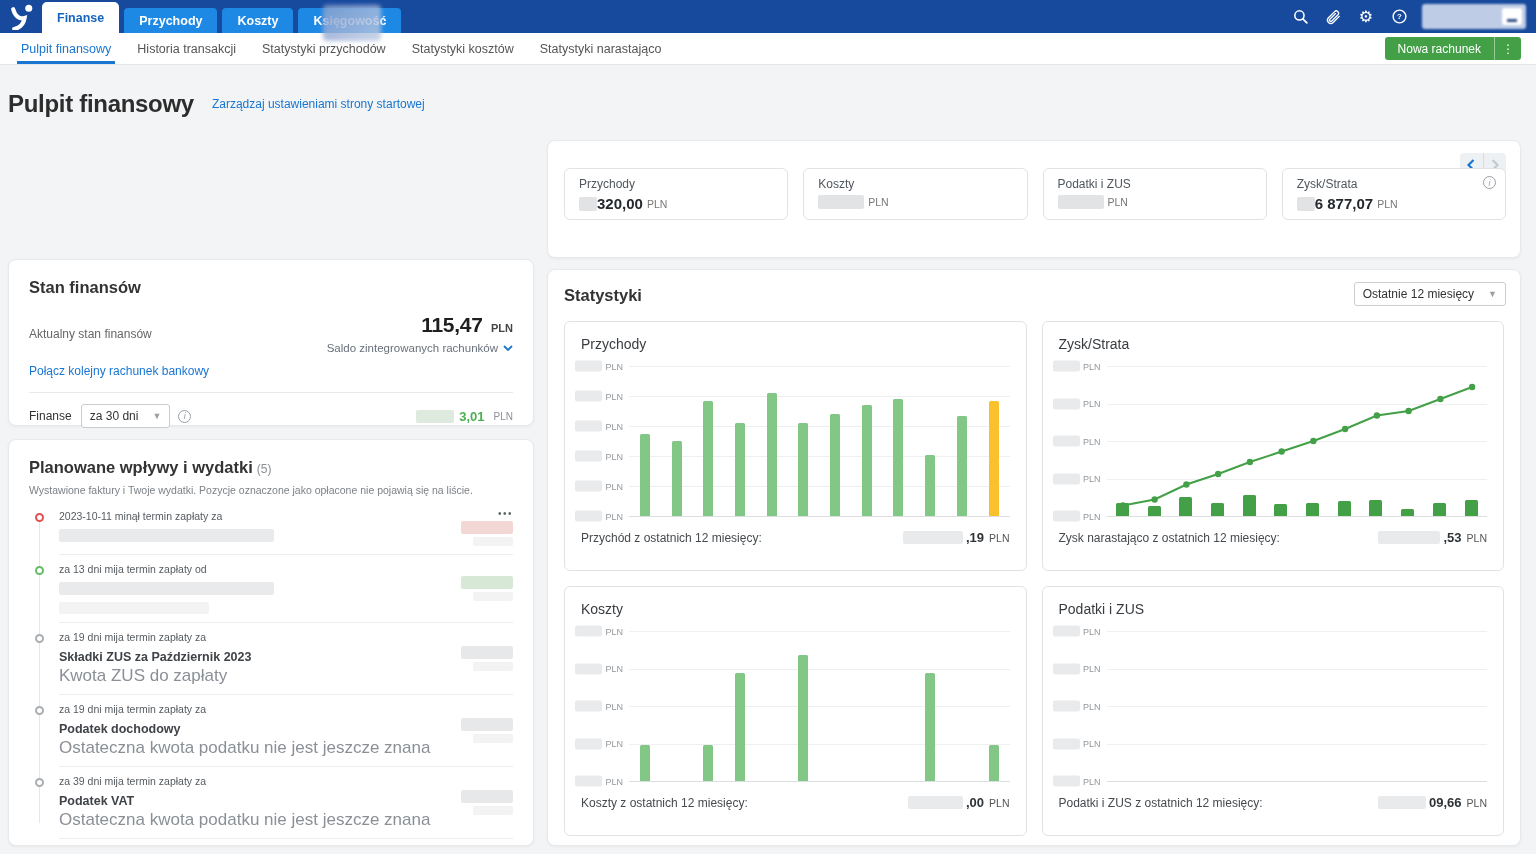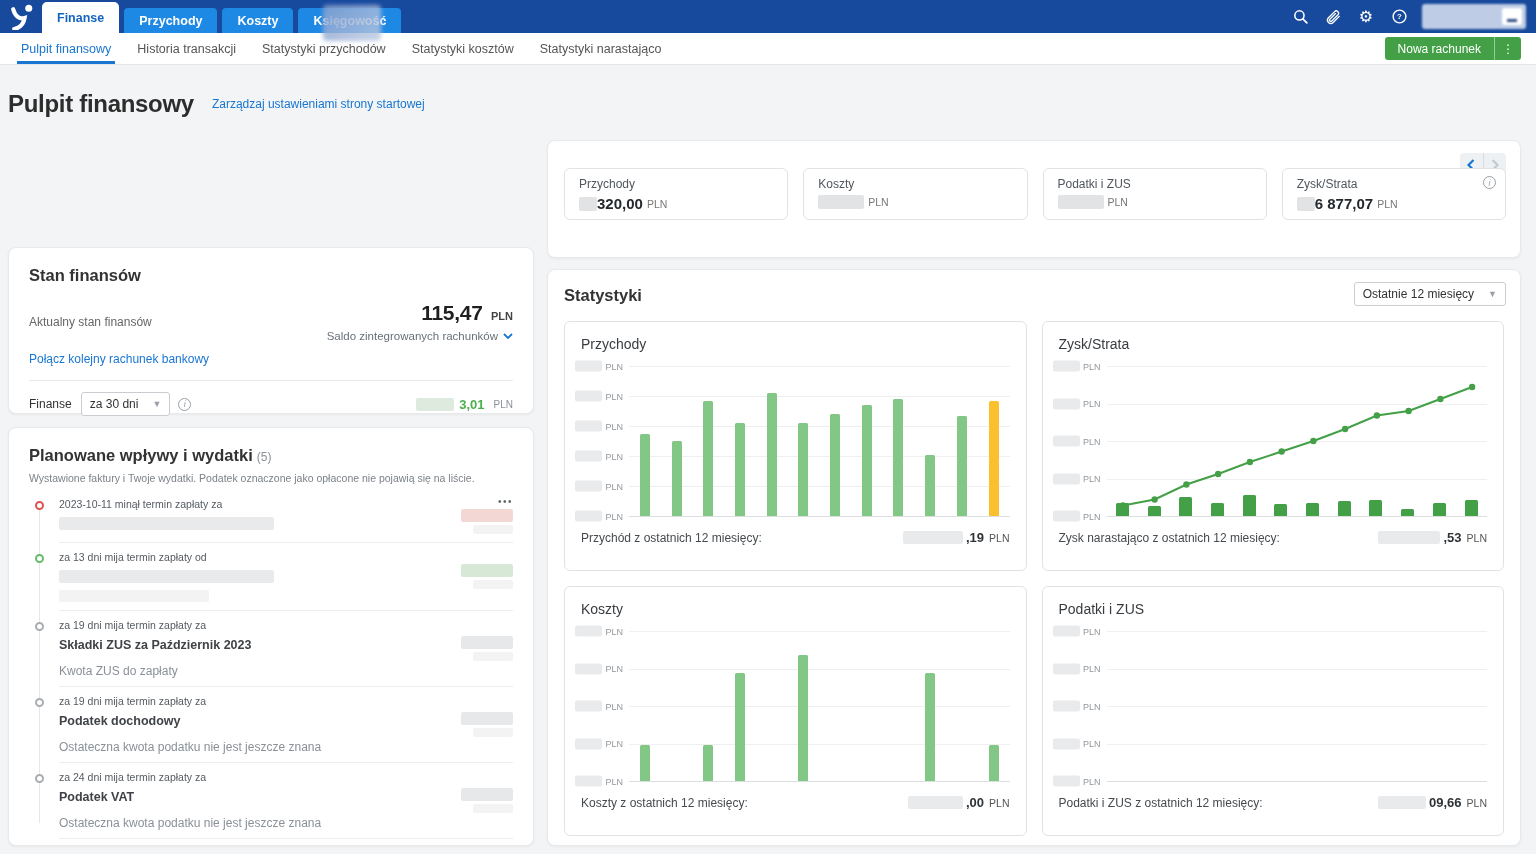--- a/index.html
+++ b/index.html
@@ -78,21 +78,21 @@
   .p-list{position:relative;margin-top:6px}
   .p-list::before{content:"";position:absolute;left:10px;top:12px;bottom:16px;width:1px;background:#e4e6e8}
   .p-item{display:flex;position:relative;padding:8px 0 9px}
   .p-item::after{content:"";position:absolute;left:30px;right:0;bottom:0;height:1px;background:#ededee}
   .p-marker{width:30px;flex:none;position:relative}
   .ring{position:absolute;left:6px;top:3px;width:9px;height:9px;border-radius:50%;background:#fff;border:2px solid #aaa;z-index:1}
   .ring.red{border-color:#e05252}.ring.green{border-color:#66bb6a}.ring.gray{border-color:#a9adb2}
   .p-body{flex:1;min-width:0}
   .p-date{font-size:10.5px;color:#555b61}
   .p-title{font-size:12.5px;font-weight:600;color:#3f4347;margin-top:7px}
-  .p-sub{font-size:12px;color:#8a9096;margin-top:12px}
+  .p-sub{font-size:17px;color:#8a9096;margin-top:2px}
   .p-body .blur{display:block;margin-top:7px}
   .p-amt{width:70px;flex:none;display:flex;flex-direction:column;align-items:flex-end;gap:3px;justify-content:center}
   .dots3{color:#5f6468;font-size:10px;letter-spacing:1.5px;align-self:flex-end;cursor:pointer;line-height:8px}
 
   
   .mp{padding:14px 14px 14px 16px;position:relative;height:118px}
   .mp-arrows{position:absolute;right:14px;top:12px;width:46px;height:24px;background:#eef1f4;border-radius:4px;display:flex;overflow:hidden}
   .mp-arrows .cell{flex:1;display:flex;align-items:center;justify-content:center;cursor:pointer}
   .mp-arrows .sep{width:1px;background:#d6dbe0}
   .m-cards{display:flex;gap:15px;margin-top:13px}
@@ -226,21 +226,21 @@
           <div class="sf-amount">
             <span class="blur greenish" style="width:38px;height:13px"></span>
             <b>3,01</b>
             <span class="pln">PLN</span>
           </div>
         </div>
       </div>
 
       <div class="card pl">
         <h2><span>Planowane wpływy i wydatki</span><span class="cnt">(5)</span></h2>
-        <div class="pl-sub">Wystawione faktury i Twoje wydatki. Podatek oznaczone jako opłacone nie pojawią się na liście.</div>
+        <div class="pl-sub">Wystawione faktury i Twoje wydatki. Pozycje oznaczone jako opłacone nie pojawią się na liście.</div>
         <div class="p-list">
             <div class="p-item">
               <div class="p-marker">
                 <span class="ring red"></span>
               </div>
               <div class="p-body">
                 <div class="p-date">2023-10-11 minął termin zapłaty za</div>
                 <span class="blur" style="width: 215px; height: 13px;"></span>
               </div>
               <div class="p-amt">
@@ -289,21 +289,21 @@
               <div class="p-amt">
                 <span class="blur tone-gray" style="width: 52px; height: 13px;"></span>
                 <span class="blur faint" style="width: 40px; height: 9px;"></span>
               </div>
             </div>
             <div class="p-item">
               <div class="p-marker">
                 <span class="ring gray"></span>
               </div>
               <div class="p-body">
-                <div class="p-date">za 24 dni mija termin zapłaty za</div>
+                <div class="p-date">za 39 dni mija termin zapłaty za</div>
                 <div class="p-title">Podatek VAT</div>
                 <div class="p-sub">Ostateczna kwota podatku nie jest jeszcze znana</div>
               </div>
               <div class="p-amt">
                 <span class="blur tone-gray" style="width: 52px; height: 13px;"></span>
                 <span class="blur faint" style="width: 40px; height: 9px;"></span>
               </div>
             </div>
           </div>
       </div>

